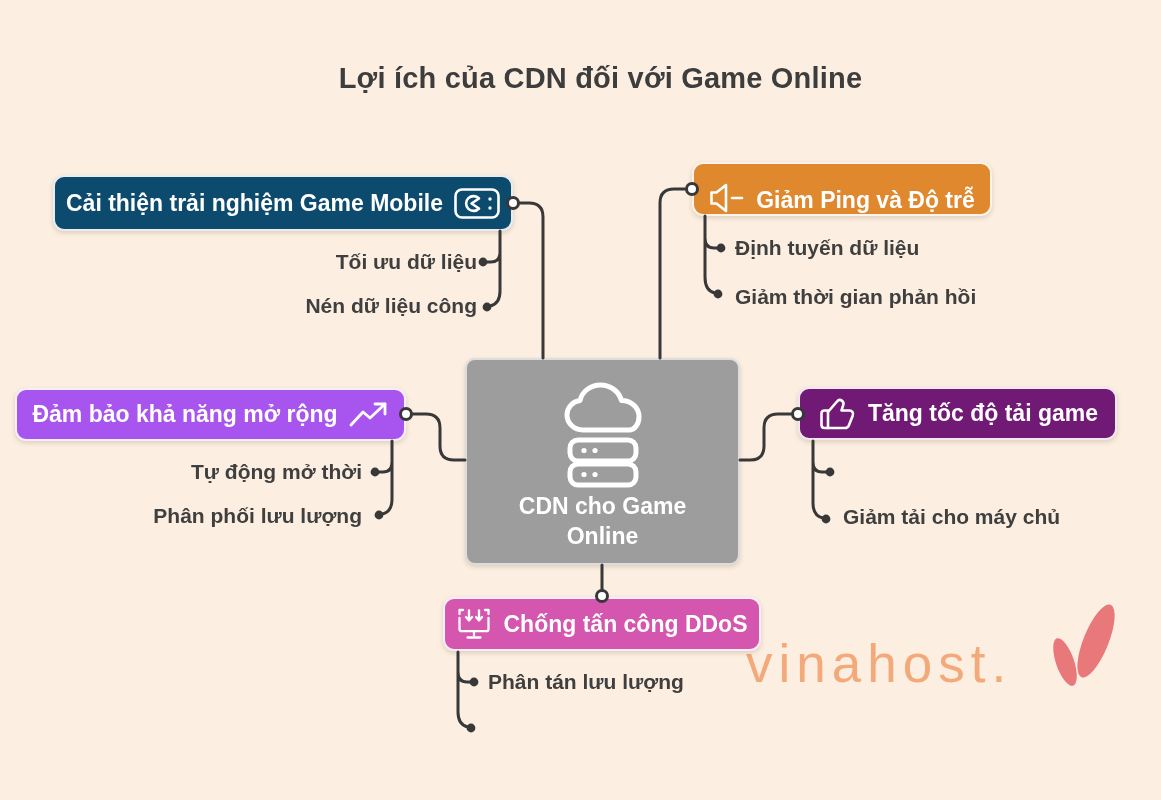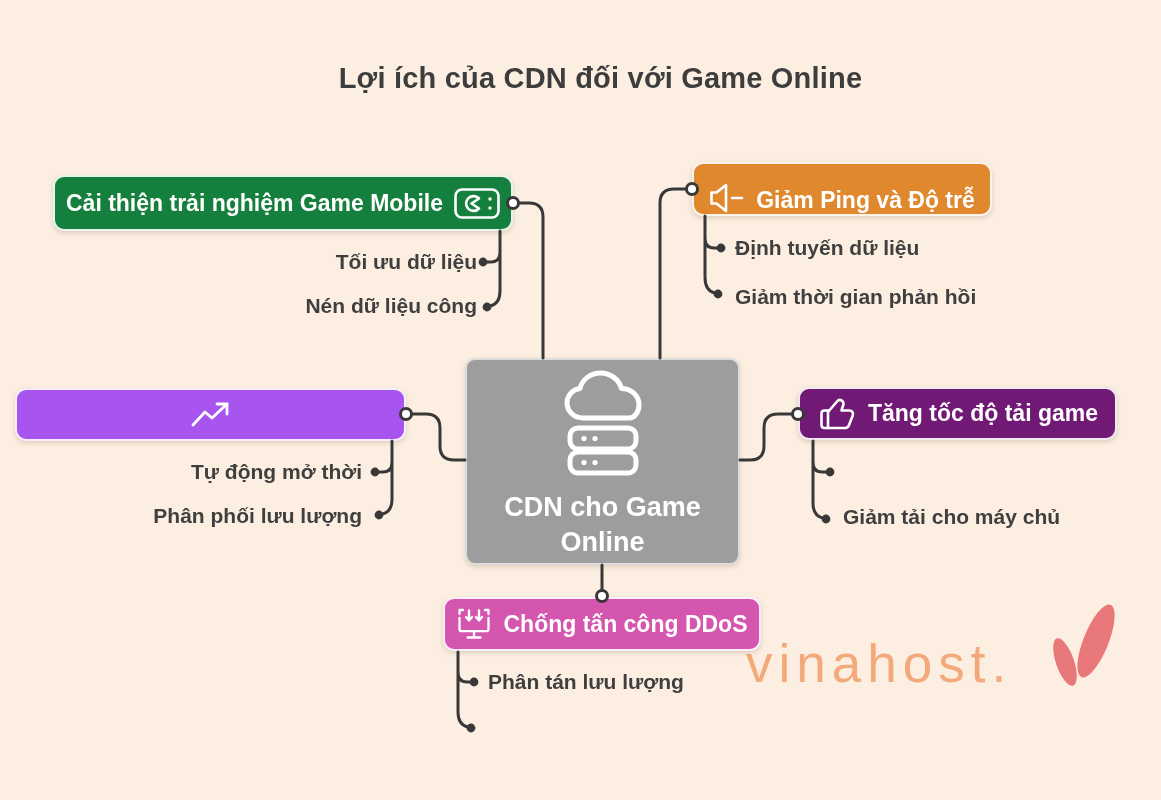--- a/index.html
+++ b/index.html
@@ -29,24 +29,24 @@
   }
   .node .ic{display:flex;align-items:center;}
   #node-mobile{left:53px;top:175px;width:460px;height:56px;}
   #node-ping{left:692px;top:162px;width:300px;height:54px;}
   #node-scale{left:15px;top:388px;width:391px;height:53px;}
   #node-speed{left:798px;top:387px;width:319px;height:53px;}
   #node-ddos{left:443px;top:597px;width:318px;height:54px;}
 
   #node-center{
     left:465px;top:358px;width:275px;height:207px;z-index:2;
-    flex-direction:column;gap:12px;justify-content:flex-start;
-    padding-top:6px;border-radius:10px;
+    flex-direction:column;gap:2px;justify-content:flex-start;
+    padding-top:18px;border-radius:10px;
     border:2px solid rgba(255,255,255,.65);
-    font-size:27px;white-space:normal;text-align:center;line-height:1.3;
+    font-size:23px;white-space:normal;text-align:center;line-height:1.3;
   }
   #node-center .label{width:240px;}
 
   
   .leaf{
     position:absolute;z-index:3;font-weight:bold;font-size:21px;color:#3f3f3f;
     white-space:nowrap;line-height:26px;
   }
   .leaf.r{text-align:right;}
   #leaf-m1{right:684px;top:249px;}
@@ -85,21 +85,21 @@
           <circle cx="31" cy="72.5" r="2.6" fill="#fff" stroke="none"></circle>
           <circle cx="42" cy="72.5" r="2.6" fill="#fff" stroke="none"></circle>
           <circle cx="31" cy="96.5" r="2.6" fill="#fff" stroke="none"></circle>
           <circle cx="42" cy="96.5" r="2.6" fill="#fff" stroke="none"></circle>
         </g>
       </svg>
     </span>
     <span class="label">CDN cho Game Online</span>
   </div>
 
-  <div class="node" id="node-mobile" style="background-color: #15803d;">
+  <div class="node" id="node-mobile" style="background-color: #0c4a6e;">
     <span>Cải thiện trải nghiệm Game Mobile</span>
     <span class="ic">
       <svg width="46" height="31" viewBox="0 0 46 31" fill="none" stroke="#fff" stroke-width="2.6" stroke-linecap="round" stroke-linejoin="round">
         <rect x="1.5" y="1.5" width="43" height="28" rx="6.5"></rect>
         <path d="M 25 10.5 A 7.4 7.4 0 1 0 25 20.5 L 17.5 15.5 Z"></path>
         <circle cx="36" cy="11" r="1.7" fill="#fff" stroke="none"></circle>
         <circle cx="36" cy="20" r="1.7" fill="#fff" stroke="none"></circle>
       </svg>
     </span>
   </div>
@@ -112,20 +112,21 @@
         <path d="M 17 3 L 7.5 10.5 H 2.5 V 21.5 H 7.5 L 17 29 Z"></path>
         <line x1="23" y1="16" x2="33" y2="16"></line>
       </svg>
     </span>
     <span>Giảm Ping và Độ trễ</span>
   </div>
   <div class="leaf" id="leaf-p1">Định tuyến dữ liệu</div>
   <div class="leaf" id="leaf-p2">Giảm thời gian phản hồi</div>
 
   <div class="node" id="node-scale" style="background-color: rgb(168, 85, 239);">
+    <span>Đảm bảo khả năng mở rộng</span>
     <span class="ic">
       <svg width="40" height="28" viewBox="0 0 40 28" fill="none" stroke="#fff" stroke-width="2.8" stroke-linecap="round" stroke-linejoin="round">
         <polyline points="2,24 14,11 21,17 36,3"></polyline>
         <polyline points="26,3 36,3 36,13"></polyline>
       </svg>
     </span>
   </div>
   <div class="leaf r" id="leaf-s1">Tự động mở thời</div>
   <div class="leaf r" id="leaf-s2">Phân phối lưu lượng</div>
 

